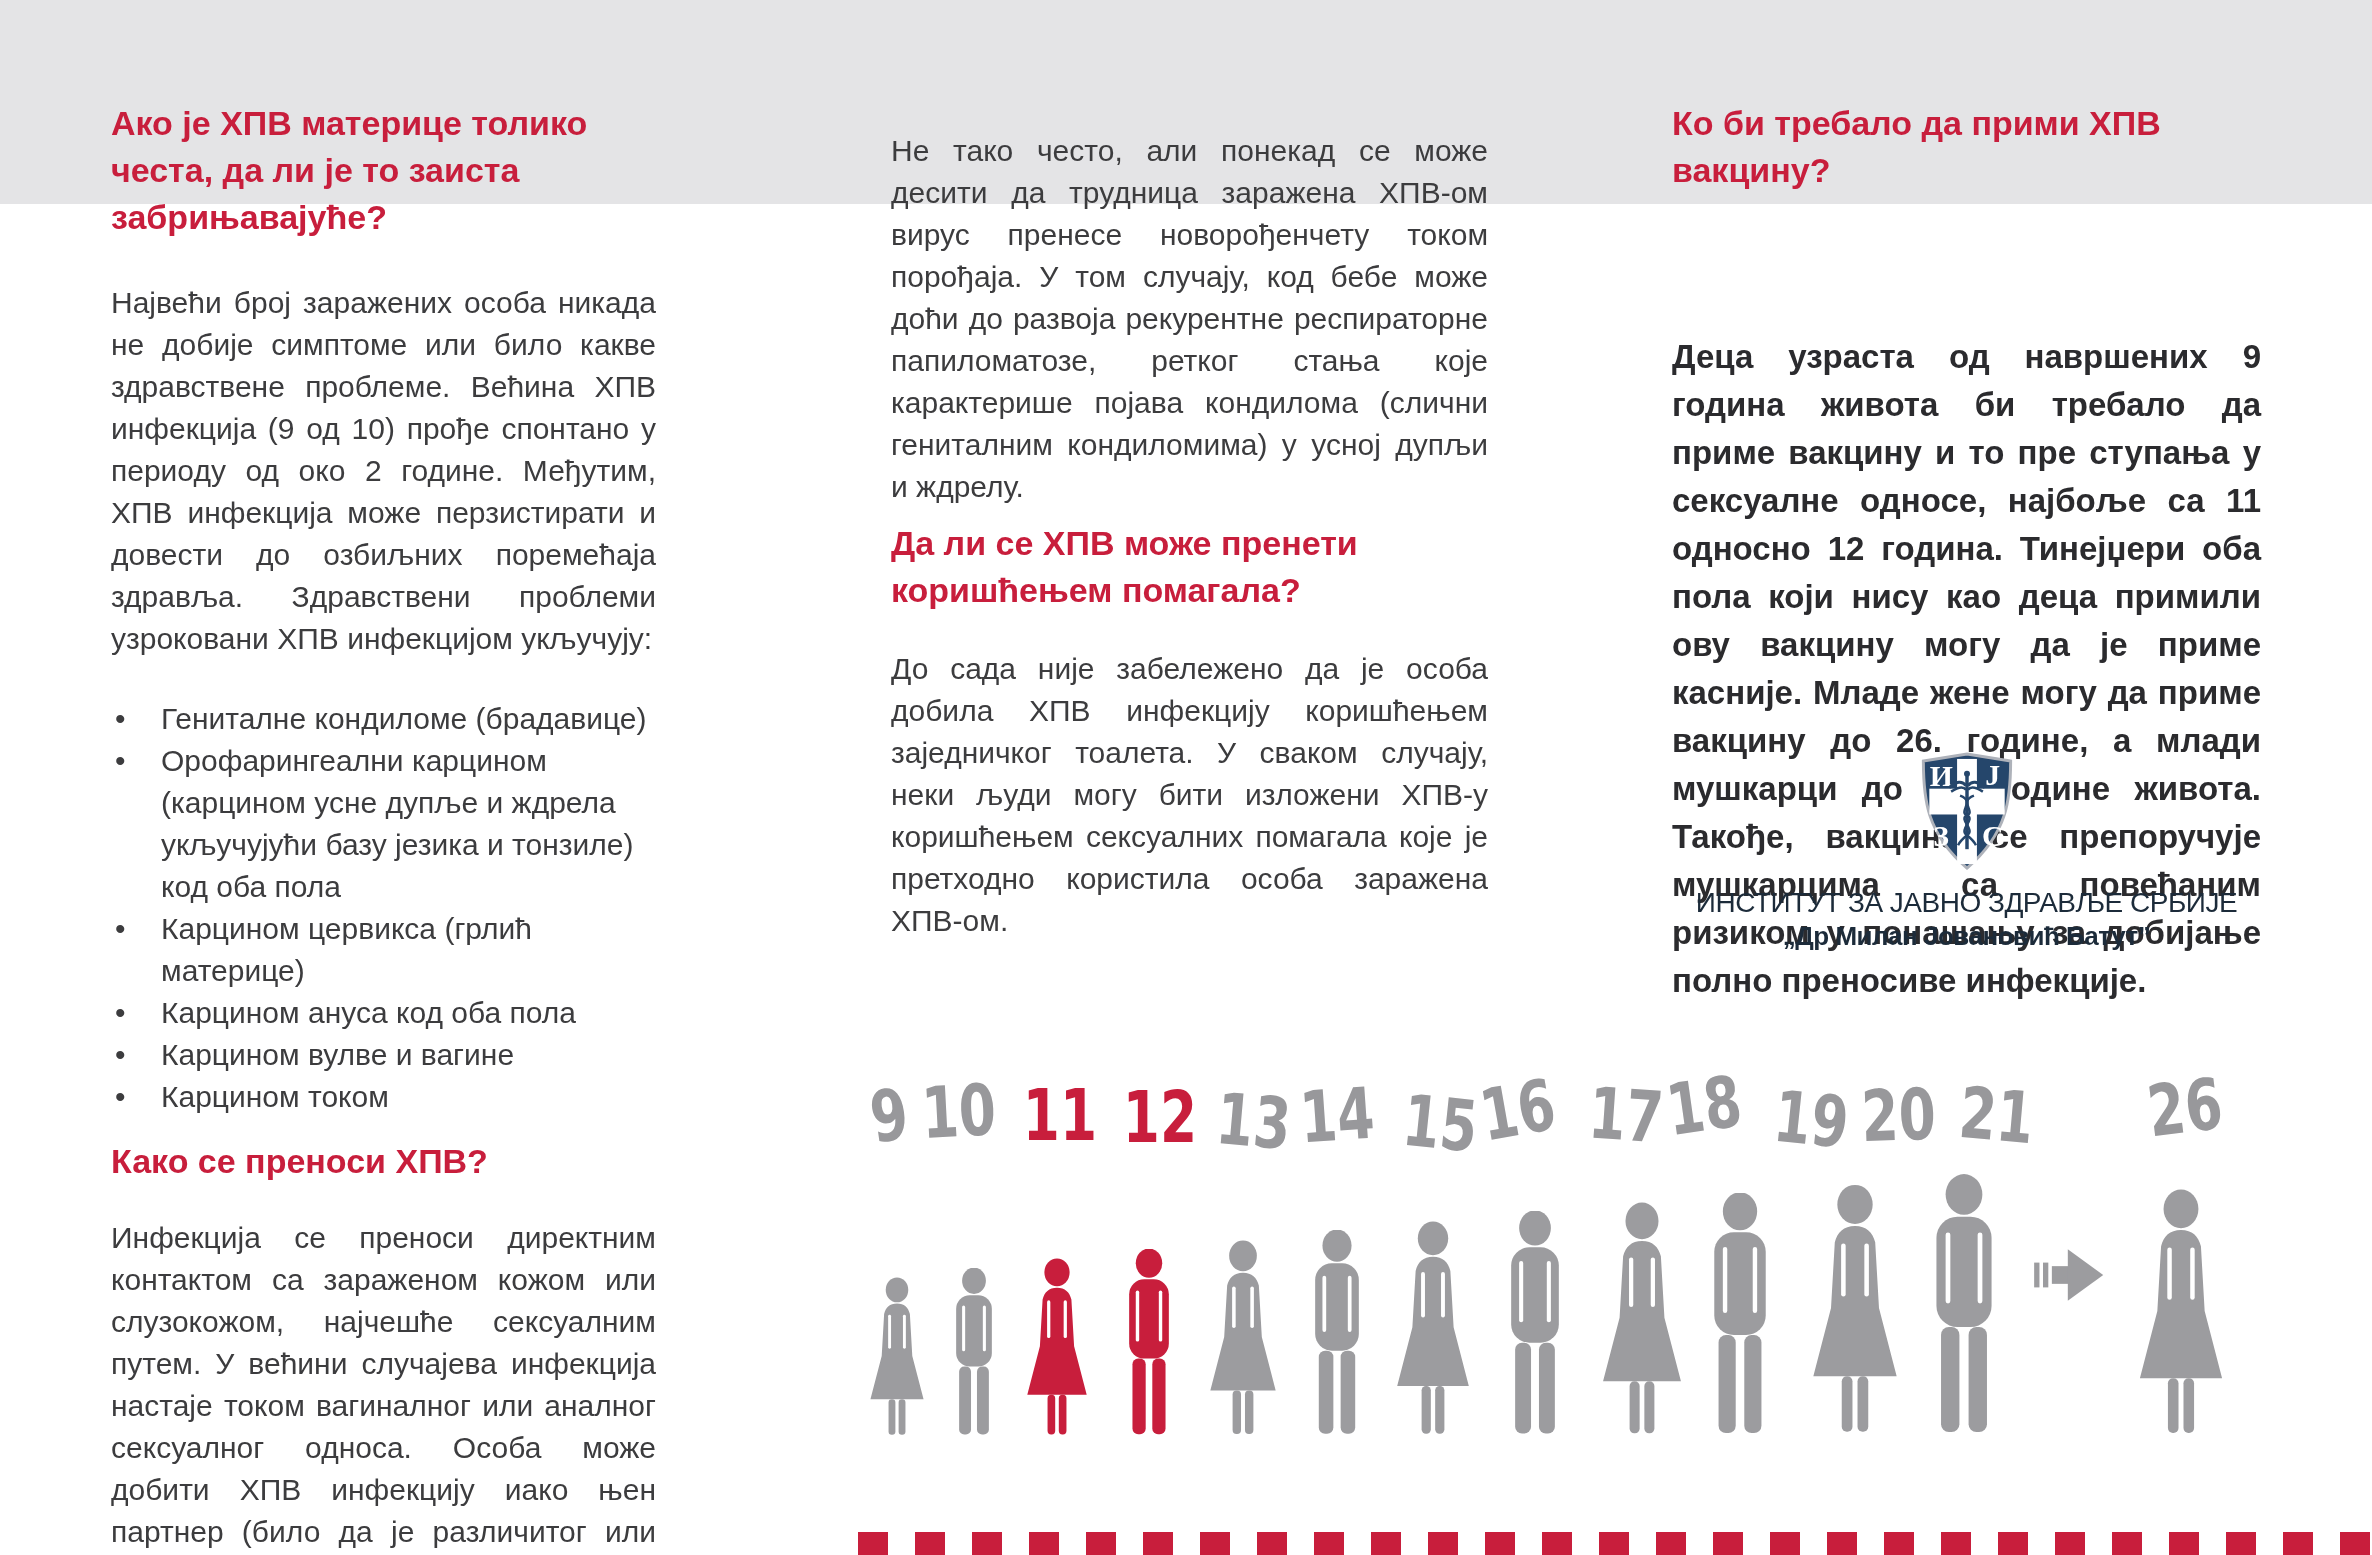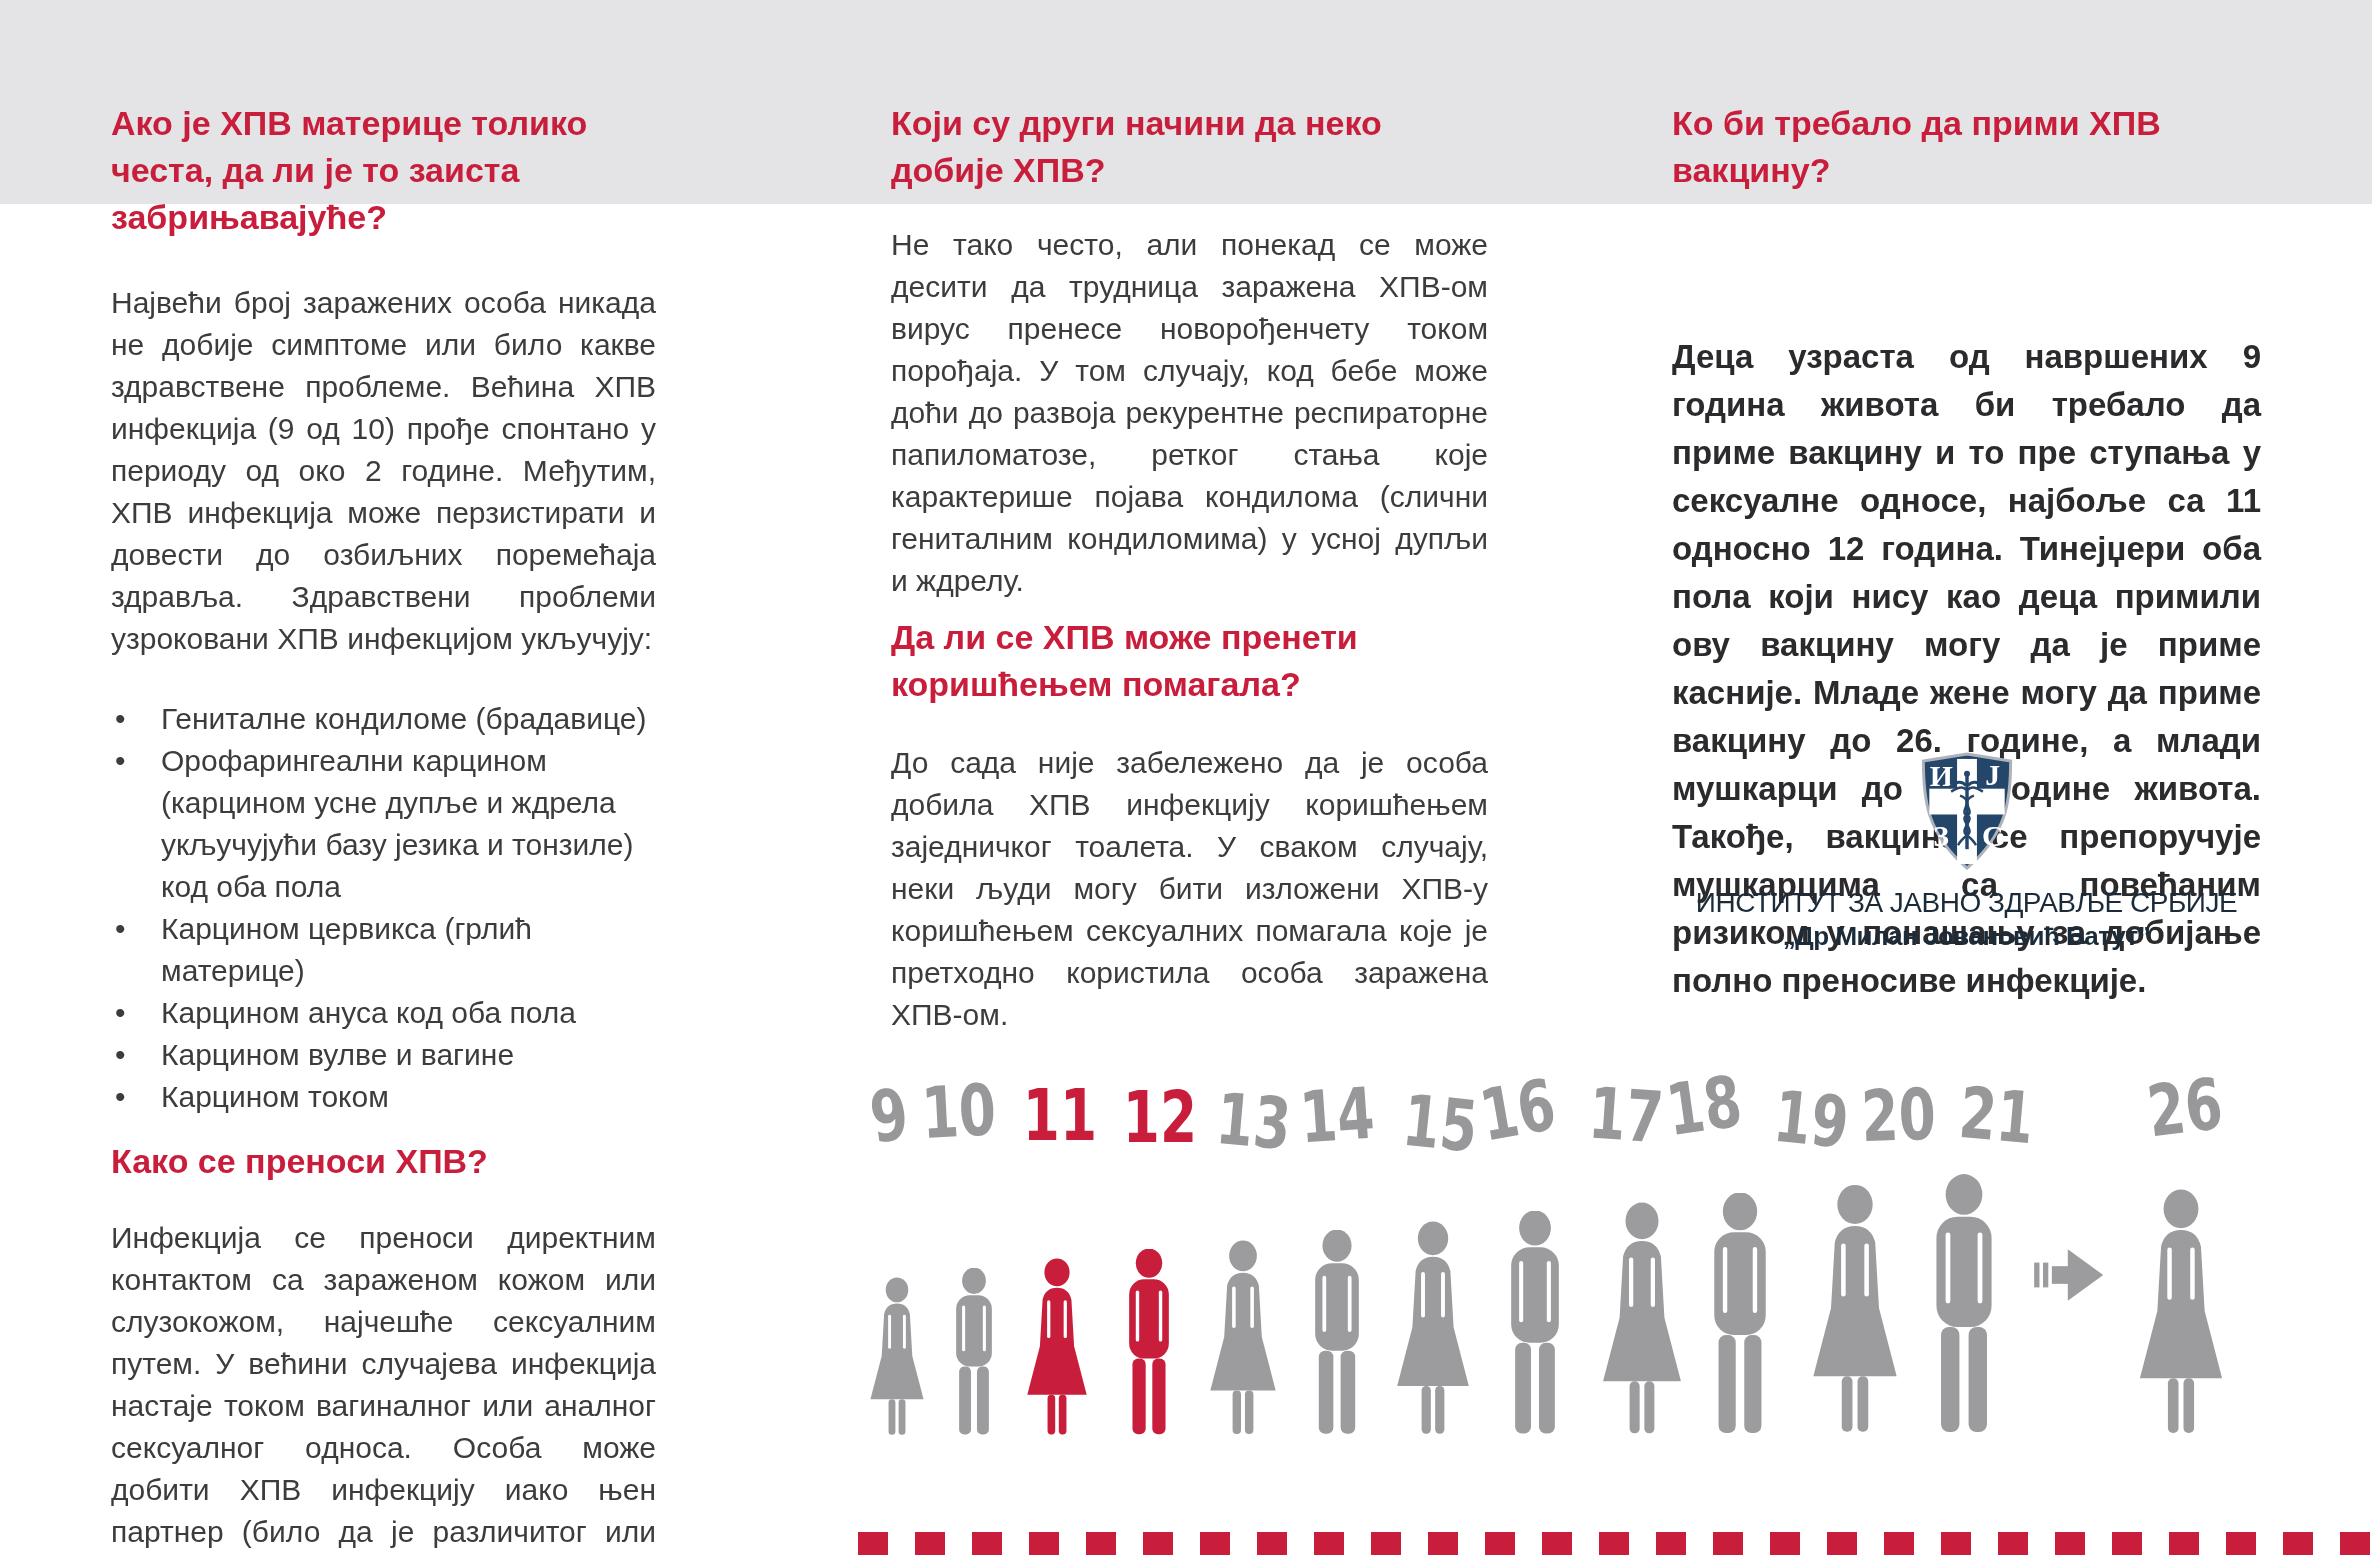--- a/index.html
+++ b/index.html
@@ -55,21 +55,20 @@
         <li>Карцином цервикса (грлић материце)</li>
         <li>Карцином ануса код оба пола</li>
         <li>Карцином вулве и вагине</li>
         <li>Карцином током</li>
       </ul>
     <h2 class="subhead">Како се преноси ХПВ?</h2>
     <p class="para second">Инфекција се преноси директним контактом са зараженом кожом или слузокожом, најчешће сексуалним путем. У већини случајева инфекција настаје током вагиналног или аналног сексуалног односа. Особа може добити ХПВ инфекцију иако њен партнер (било да је различитог или истог пола) нема знаке или симптоме инфекције и чак после више година од њеног или његовог сексуалног контакта са инфицираном особом. Већина људи није ни свесна тога да је инфицирана. Они такође не знају да могу пренети ХПВ свом(јим) сексуалном(им) партнеру(има). Такође је могуће да се неко инфицира са више типова ХПВ-а.</p>
   </div>
 
   <div class="col col2">
-    <h2>Који су други начини да неко добије ХПВ?</h2>
     <p class="para first">Не тако често, али понекад се може десити да трудница заражена ХПВ-ом вирус пренесе новорођенчету током порођаја. У том случају, код бебе може доћи до развоја рекурентне респираторне папиломатозе, ретког стања које карактерише појава кондилома (слични гениталним кондиломима) у усној дупљи и ждрелу.</p>
     <h2 class="subhead">Да ли се ХПВ може пренети коришћењем помагала?</h2>
     <p class="para second">До сада није забележено да је особа добила ХПВ инфекцију коришћењем заједничког тоалета. У сваком случају, неки људи могу бити изложени ХПВ-у коришћењем сексуалних помагала које је претходно користила особа заражена ХПВ-ом.</p>
   </div>
 
   <div class="col col3">
     <h2>Ко би требало да прими ХПВ вакцину?</h2>
     <p class="para">Деца узраста од навршених 9 година живота би требало да приме вакцину и то пре ступања у сексуалне односе, најбоље са 11 односно 12 година. Тинејџери оба пола који нису као деца примили ову вакцину могу да је приме касније. Младе жене могу да приме вакцину до 26. године, а млади мушкарци до 21. године живота. Такође, вакцина се препоручује мушкарцима са повећаним ризиком у понашању за добијање полно преносиве инфекције.</p>
   </div>
 

